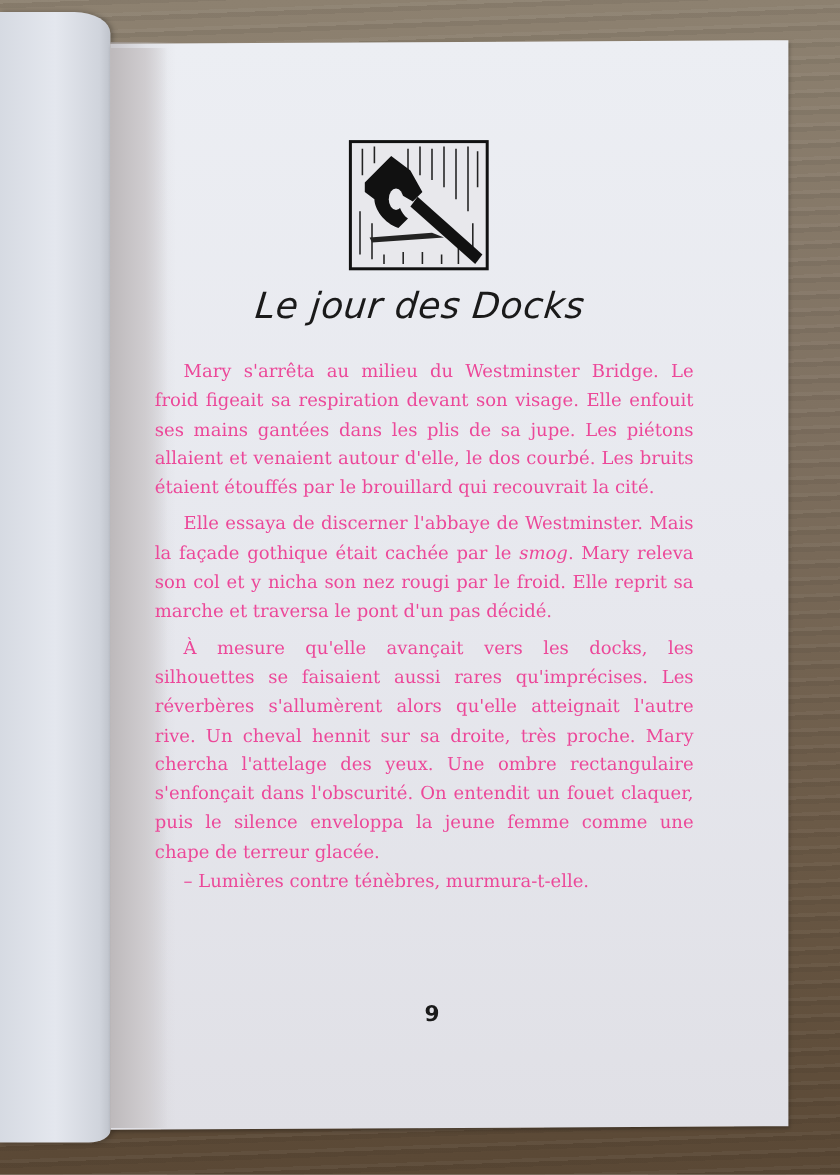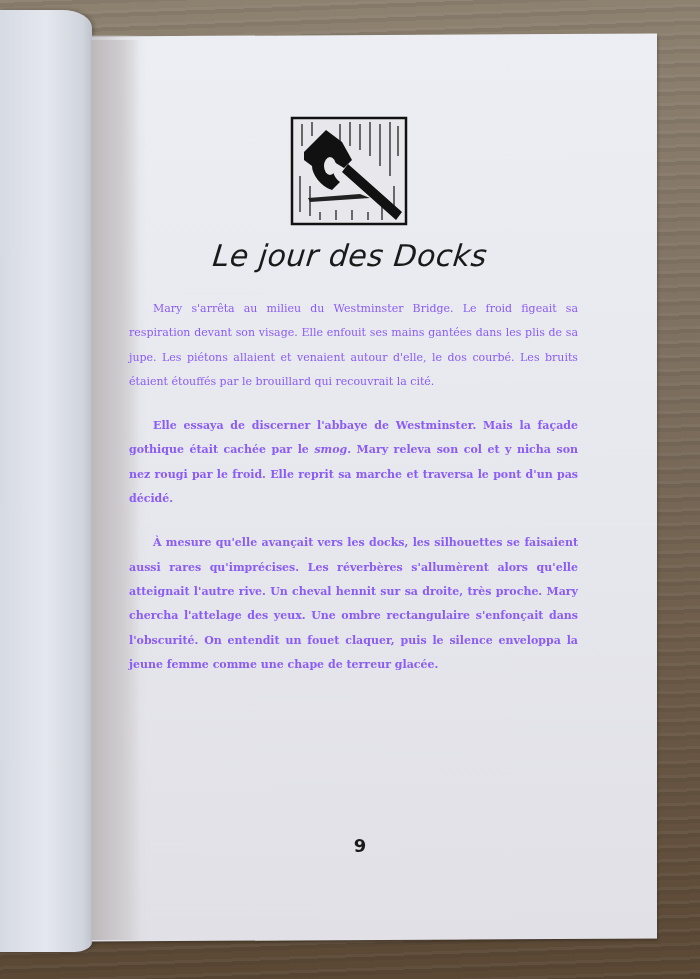--- a/index.html
+++ b/index.html
@@ -38,25 +38,25 @@
     }
     .chapter-title {
       position: absolute; left: 200px; top: 238px; width: 300px; text-align: center;
       font-family: "DejaVu Sans", sans-serif; font-style: italic;
       font-size: 30px; color: #1a1a1a; letter-spacing: 0.5px;
       transform: skewX(-6deg);
     }
     .body-text {
       position: absolute; left: 129px; top: 297px; width: 449px;
       font-family: "DejaVu Serif", serif;
-      font-size: 11px; line-height: 24.3px; color: #8b5cf6;
+      font-size: 15px; line-height: 24.3px; color: #ec4899;
       text-align: justify;
     }
     .body-text p { margin: 0; text-indent: 24px; }
-    .body-text p.para + p.para { margin-top: 20px; font-weight: bold; }
+    .body-text p.para + p.para { margin-top: 6px; }
     .body-text .em { font-style: italic; }
     .page-number {
       position: absolute; left: 340px; top: 835px; width: 40px; text-align: center;
       font-family: "DejaVu Sans", sans-serif; font-weight: bold;
       font-size: 18px; color: #1a1a1a;
     }
   </style>
 </head>
 <body>
 
@@ -95,15 +95,16 @@
     <path d="M18 82 L70 78 L80 82 L20 86 Z" fill="#222"></path>
   </svg>
 </div>
 
 <div class="chapter-title">Le jour des Docks</div>
 
 <div class="body-text">
   <p class="para">Mary s'arrêta au milieu du Westminster Bridge. Le froid figeait sa respiration devant son visage. Elle enfouit ses mains gantées dans les plis de sa jupe. Les piétons allaient et venaient autour d'elle, le dos courbé. Les bruits étaient étouffés par le brouillard qui recouvrait la cité.</p>
   <p class="para"><span>Elle essaya de discerner l'abbaye de Westminster. Mais la façade gothique était cachée par le </span><span class="em">smog</span><span>. Mary releva son col et y nicha son nez rougi par le froid. Elle reprit sa marche et traversa le pont d'un pas décidé.</span></p>
   <p class="para">À mesure qu'elle avançait vers les docks, les silhouettes se faisaient aussi rares qu'imprécises. Les réverbères s'allumèrent alors qu'elle atteignait l'autre rive. Un cheval hennit sur sa droite, très proche. Mary chercha l'attelage des yeux. Une ombre rectangulaire s'enfonçait dans l'obscurité. On entendit un fouet claquer, puis le silence enveloppa la jeune femme comme une chape de terreur glacée.</p>
+  <p>– Lumières contre ténèbres, murmura-t-elle.</p>
 </div>
 
 <div class="page-number">9</div>
 
 </body></html>

